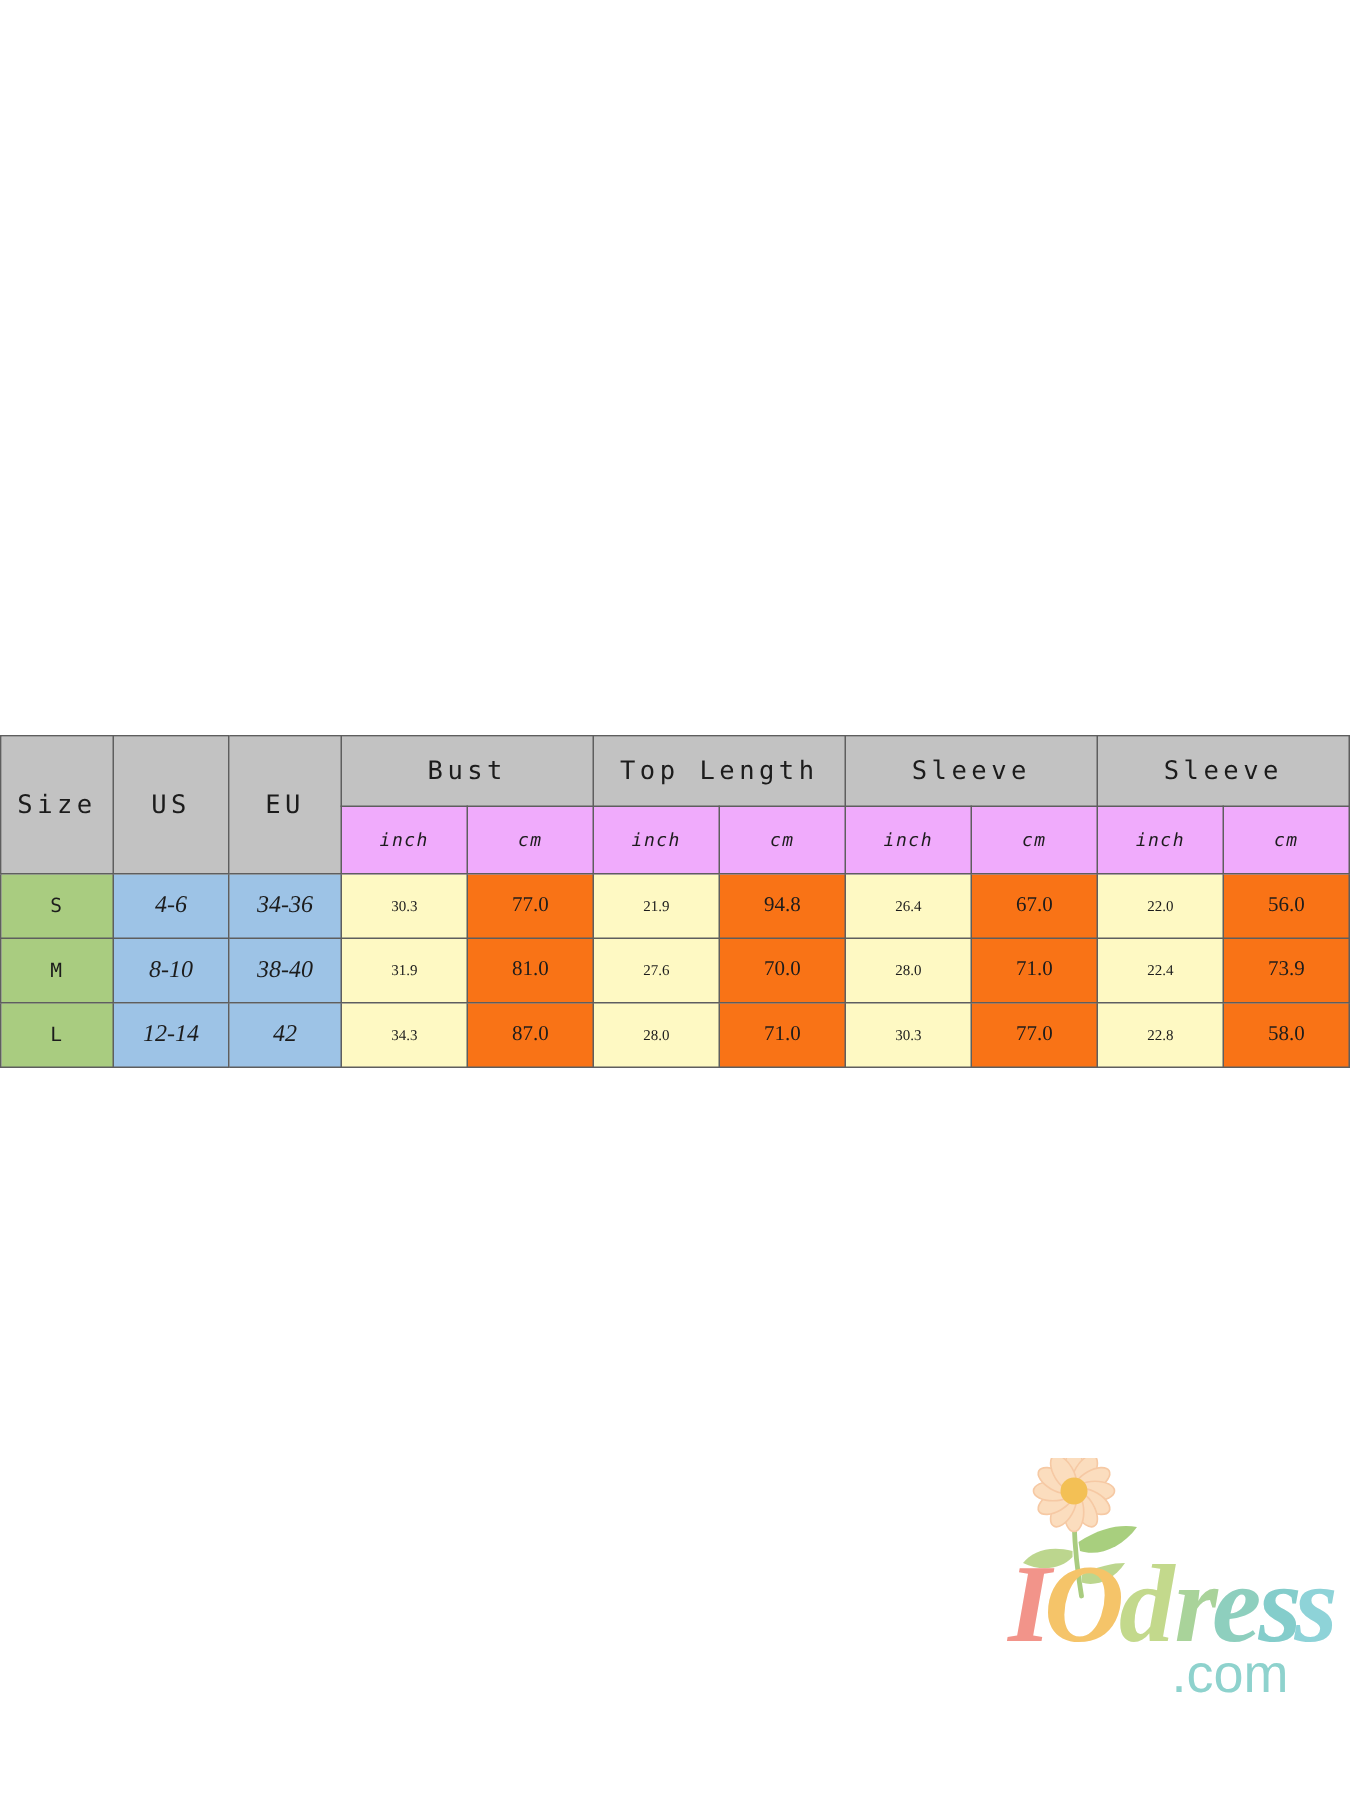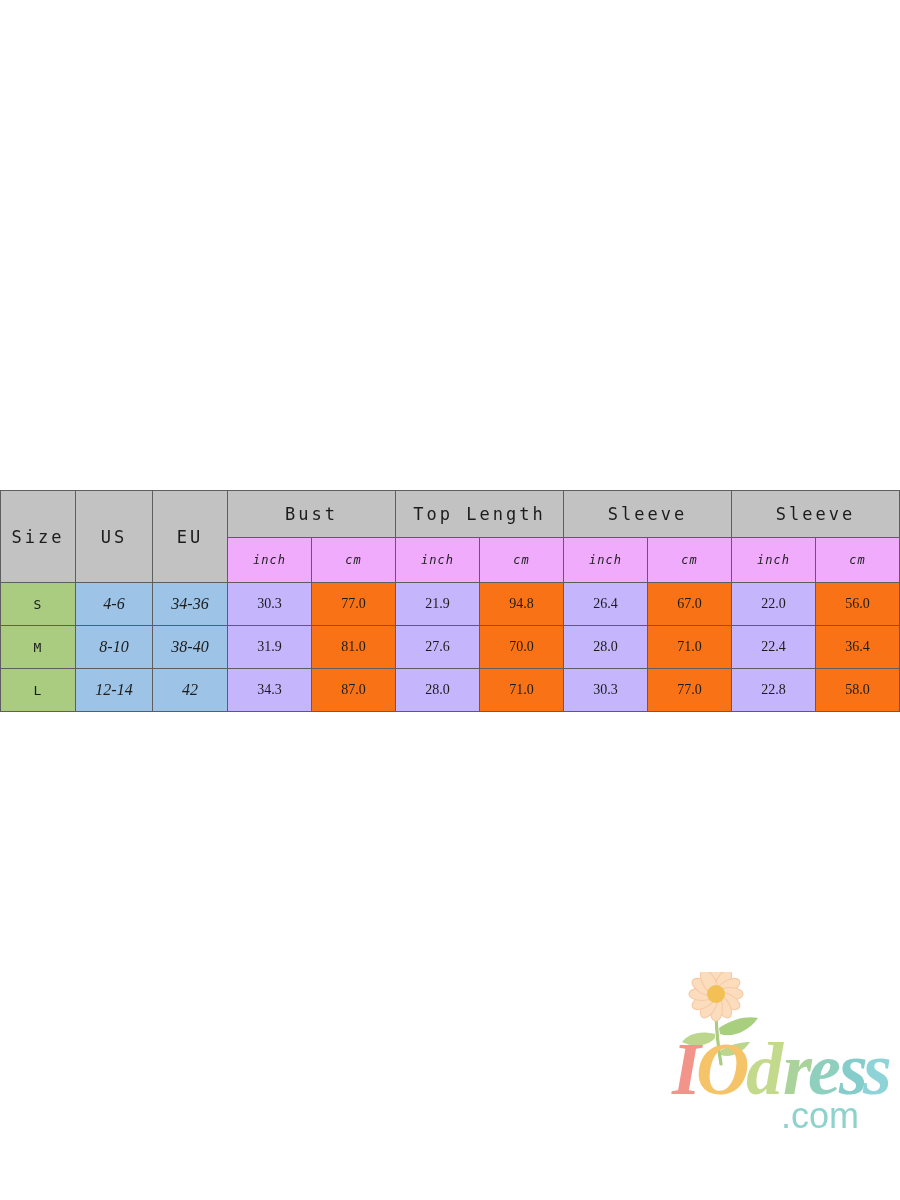--- a/index.html
+++ b/index.html
@@ -70,22 +70,22 @@
     font-family: "DejaVu Sans Mono", "Liberation Mono", monospace;
   }
   td.c-reg {
     background: #9dc3e6;
     font-size: 16px;
     font-style: italic;
     font-weight: bold;
     font-family: "Liberation Serif", "DejaVu Serif", serif;
   }
   td.c-inch {
-    background: #c4b5fd;
-    font-size: 14px;
+    background: #fef9c3;
+    font-size: 10px;
   }
   td.c-cm {
     background: #f97316;
     font-size: 14px;
   }
 
   
   col.w-size { width: 75px; }
   col.w-us   { width: 77px; }
   col.w-eu   { width: 75px; }
@@ -158,21 +158,21 @@
         <td class="c-size">M</td>
         <td class="c-reg">8-10</td>
         <td class="c-reg">38-40</td>
         <td class="c-inch">31.9</td>
         <td class="c-cm">81.0</td>
         <td class="c-inch">27.6</td>
         <td class="c-cm">70.0</td>
         <td class="c-inch">28.0</td>
         <td class="c-cm">71.0</td>
         <td class="c-inch">22.4</td>
-        <td class="c-cm">36.4</td>
+        <td class="c-cm">73.9</td>
       </tr>
       <tr>
         <td class="c-size">L</td>
         <td class="c-reg">12-14</td>
         <td class="c-reg">42</td>
         <td class="c-inch">34.3</td>
         <td class="c-cm">87.0</td>
         <td class="c-inch">28.0</td>
         <td class="c-cm">71.0</td>
         <td class="c-inch">30.3</td>

